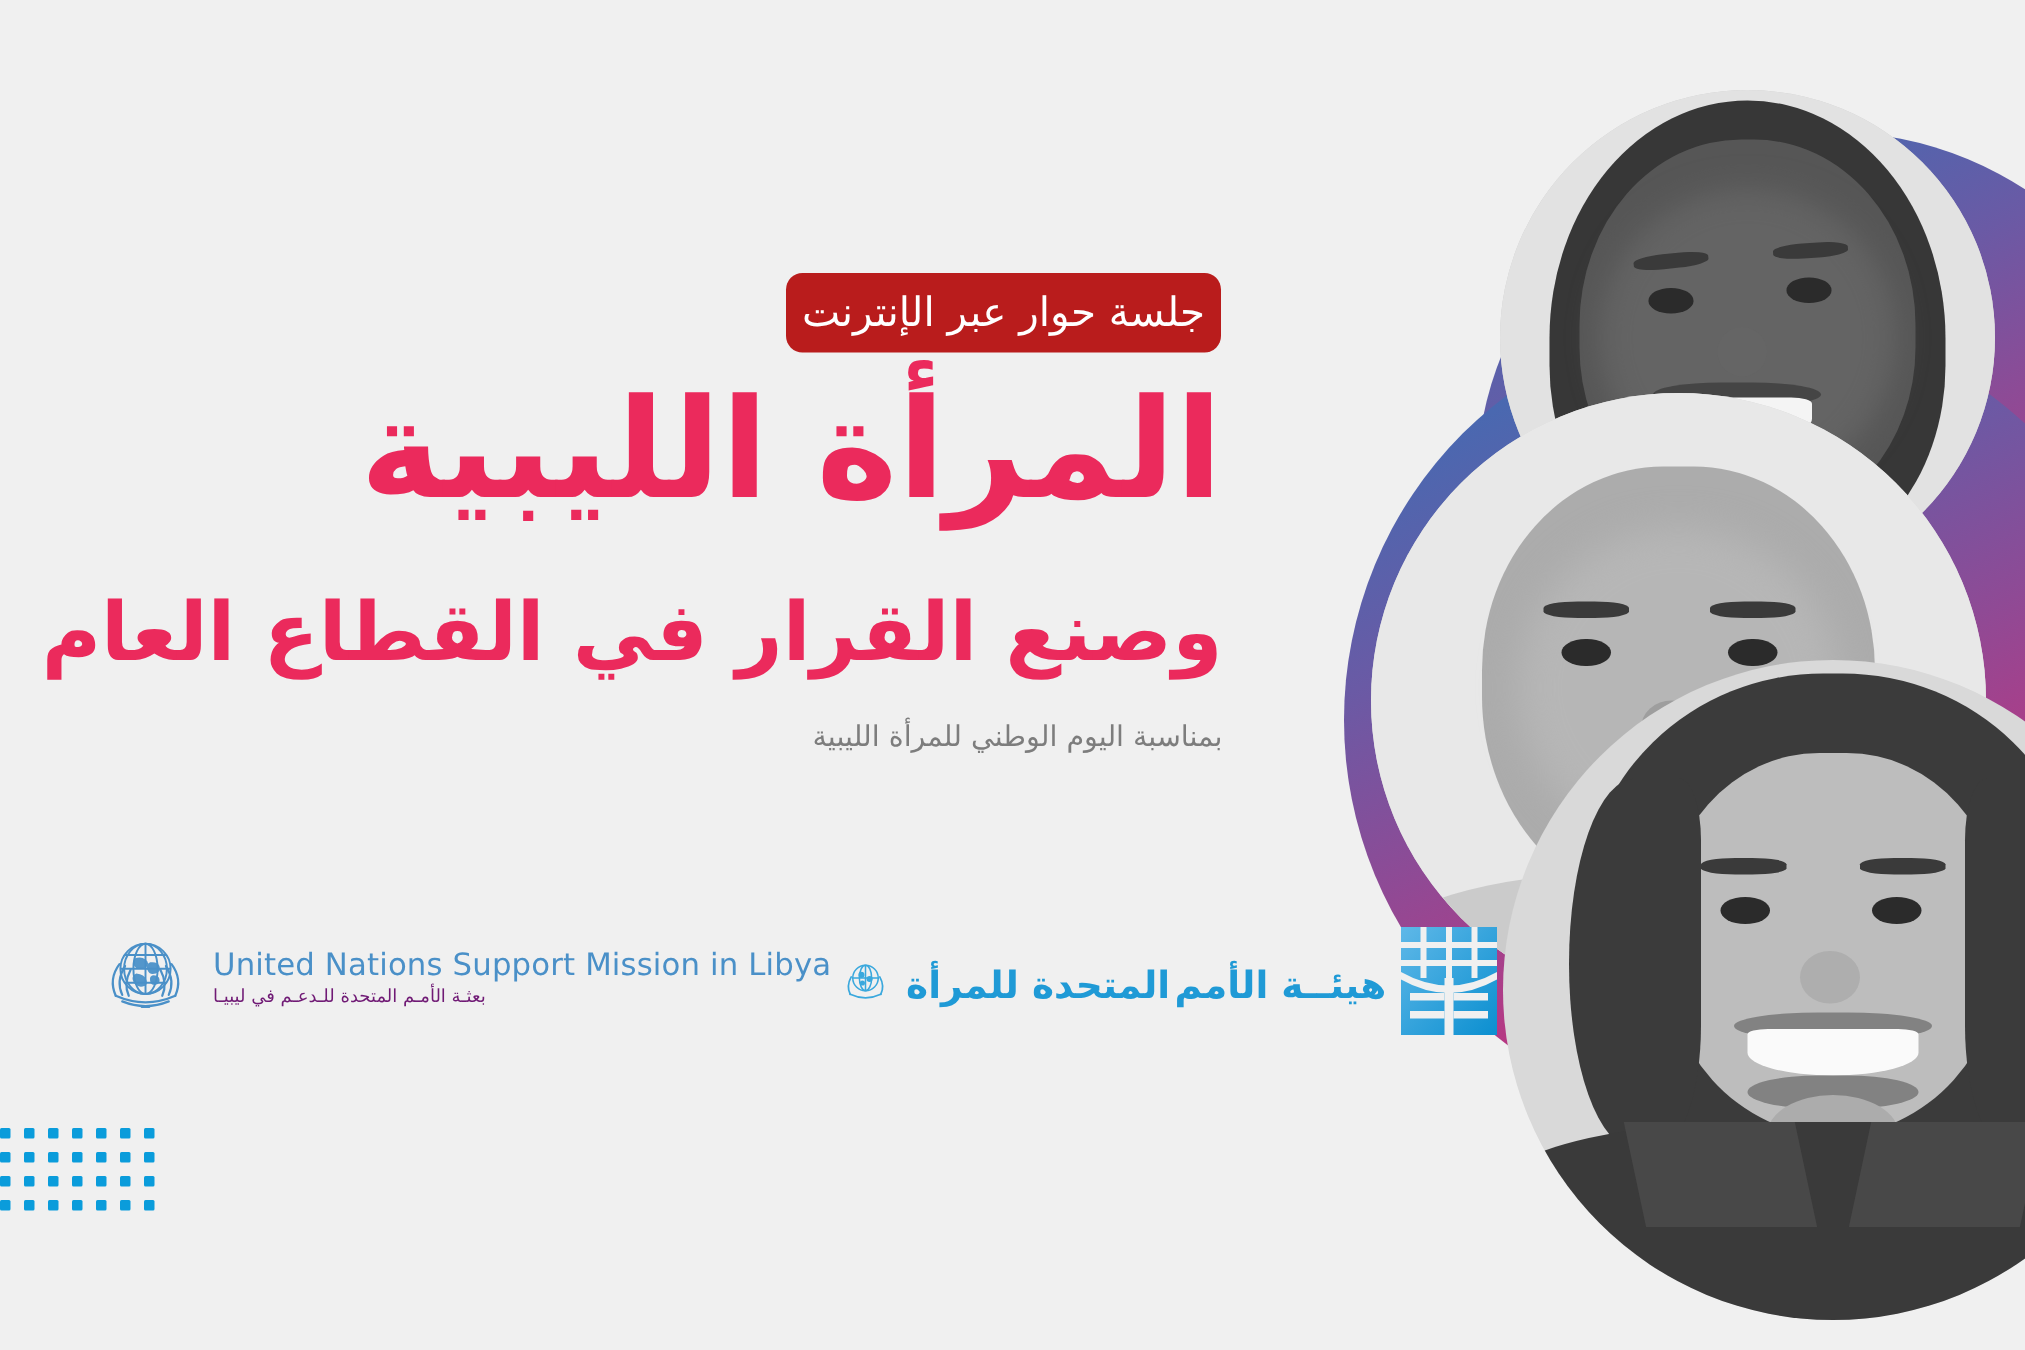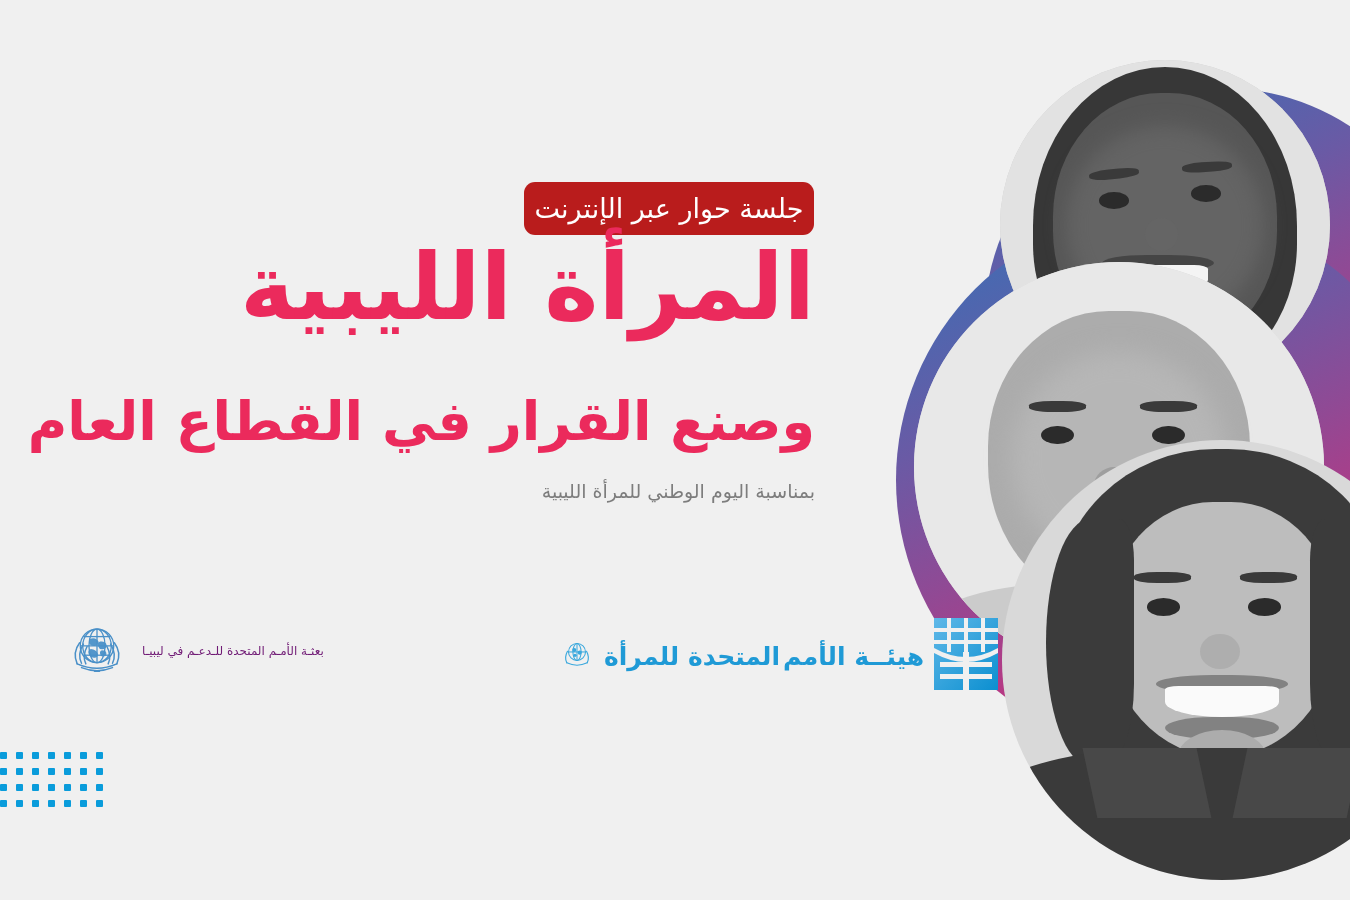--- a/index.html
+++ b/index.html
@@ -136,21 +136,21 @@
     justify-content: center;
     color: #ffffff;
     font-size: 27px;
     direction: rtl;
     letter-spacing: 0.2px;
   }
 
   .title-main {
     position: absolute;
     right: 535px;
-    top: 240px;
+    top: 252px;
     width: 620px;
     text-align: right;
     direction: rtl;
     color: #eb2a5c;
     font-size: 92px;
     font-weight: bold;
     line-height: 1.05;
     white-space: nowrap;
   }
   .title-sub {
@@ -344,20 +344,21 @@
           <path d="M78 40 q12 16 4 34"></path>
           <path d="M72 42 q10 16 3 31"></path>
           <path d="M66 46 q8 15 2 28"></path>
           <path d="M18 74 q32 14 64 0"></path>
           <path d="M25 80 q25 10 50 0"></path>
           <path d="M46 86 h8"></path>
         </g>
       </svg>
     </span>
     <span class="unsmil-text">
+      <span class="unsmil-en">United Nations Support Mission in Libya</span>
       <span class="unsmil-ar">بعثـة الأمـم المتحدة للـدعـم في ليبيـا</span>
     </span>
   </div>
 
   <div class="logo-unwomen">
     <span>
       <svg width="34" height="34" viewBox="0 0 100 100" aria-hidden="true">
         <g fill="none" stroke="#3aa8dd" stroke-width="3">
           <circle cx="50" cy="44" r="25"></circle>
           <ellipse cx="50" cy="44" rx="12" ry="25"></ellipse>

